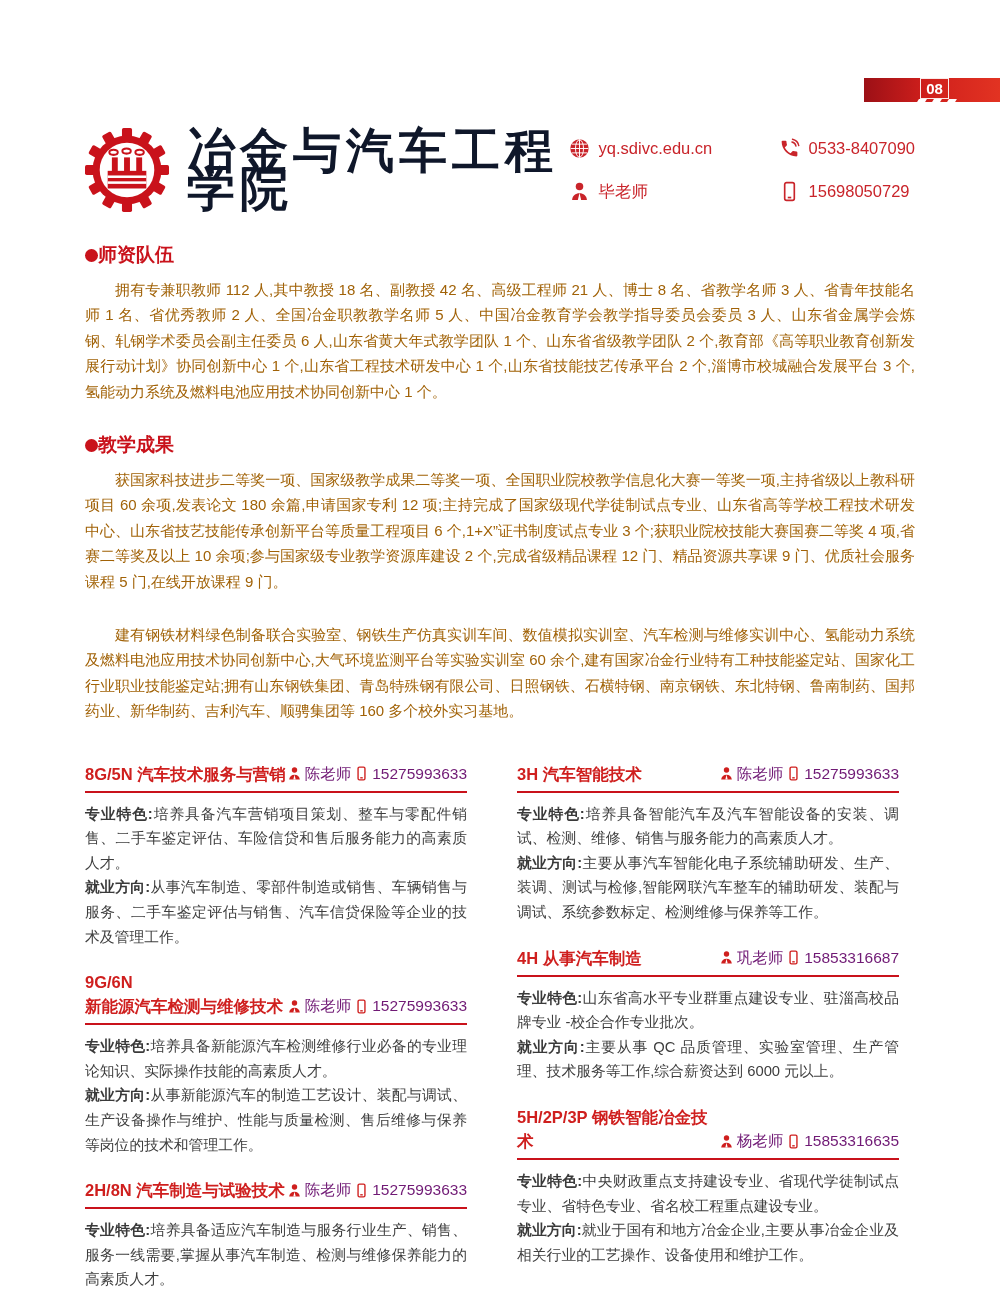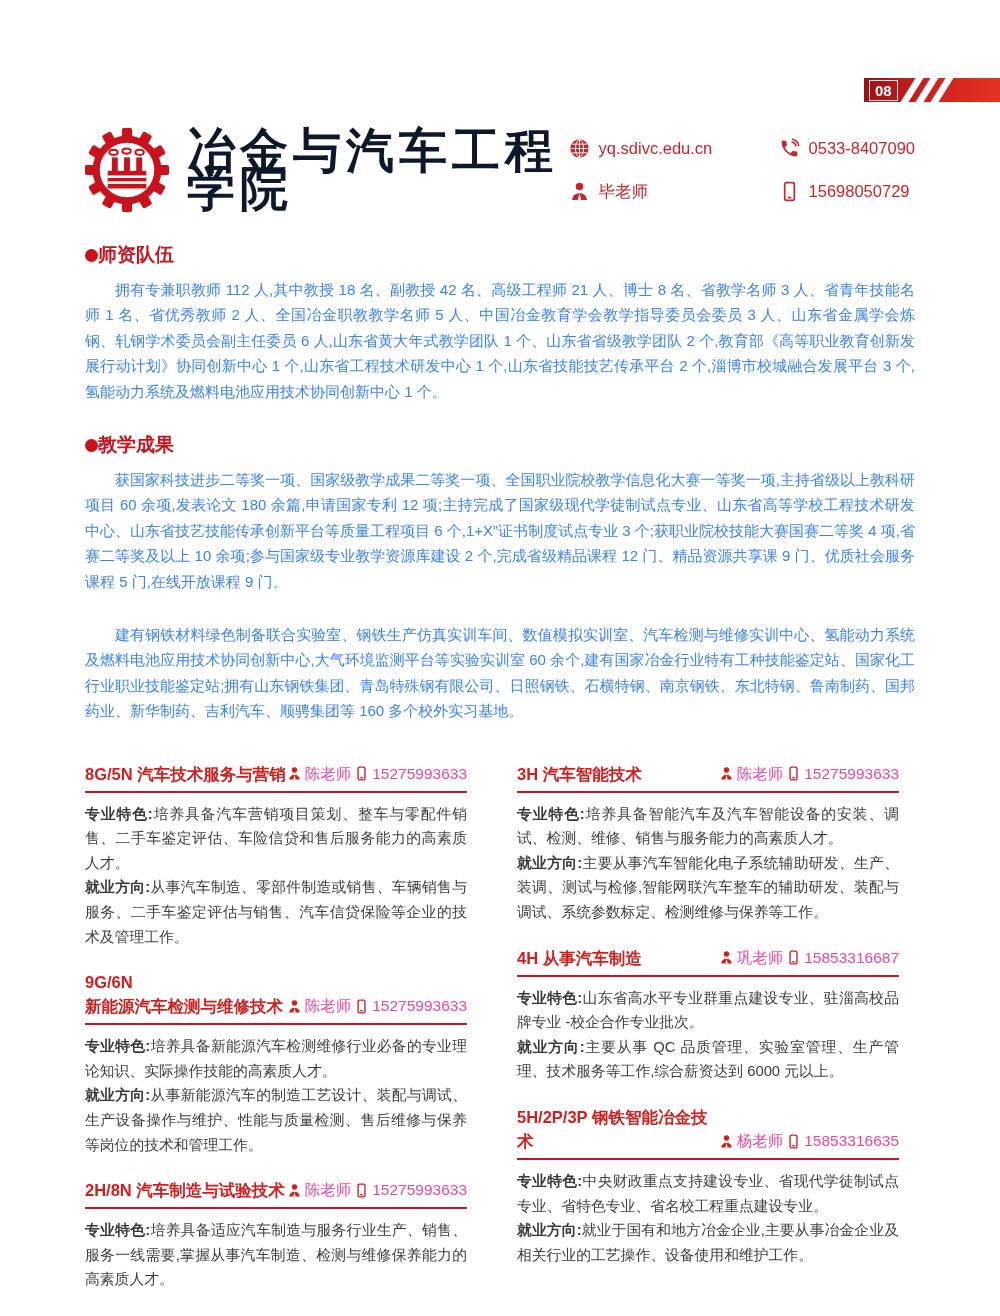--- a/index.html
+++ b/index.html
@@ -7,20 +7,21 @@
   body {
     width:1000px; height:1316px; background:#ffffff; position:relative; overflow:hidden;
     font-family:"Liberation Sans","DejaVu Sans",sans-serif; color:#3e3e3e;
   }
 
   
   .page-badge{
     position:absolute; top:78px; right:0; height:24px; width:136px;
     display:flex; align-items:center; overflow:hidden;
     background:linear-gradient(90deg,#9c1016,#cf1f1c 45%,#e23322);
+    flex-direction:column;
   }
   .badge-num{
     color:#fff; font-weight:bold; font-size:15px; line-height:19px;
     border:1px solid rgba(255,255,255,.9); padding:0 5px; margin-left:5px;
   }
   .badge-stripes{ display:flex; gap:7px; margin-left:10px; height:34px; }
   .badge-stripe{ width:8px; background:#fff; transform:skewX(-32deg); }
 
   .content{ padding:126px 85px 0; }
 
@@ -39,33 +40,33 @@
   .contact-item{ display:flex; align-items:center; gap:9px; white-space:nowrap; }
   .ic-lg{ width:21px; height:21px; color:#c9242a; flex:0 0 auto; }
 
   
   .info-section{ margin-top:28px; }
   .sec-head{ display:flex; align-items:center; }
   .dot{ width:13px; height:13px; border-radius:50%; background:#c9121b; }
   .sec-title{ font-size:19px; font-weight:bold; color:#c9121b; }
   .sec-body{
     margin:9px 0 0; text-indent:2em; text-align:justify;
-    font-size:15px; line-height:25.4px; color:#3b82f6;
+    font-size:15px; line-height:25.4px; color:#a16207;
   }
 
   
   .programs{ display:flex; gap:50px; margin-top:38px; }
   .col{ width:382px; flex:0 0 382px; }
   .prog{ margin-bottom:21px; }
   .prog-head{ display:flex; justify-content:space-between; align-items:flex-end; }
   .prog-title{ margin:0; font-size:16.5px; font-weight:bold; color:#cf1f1e; line-height:24px; }
   .prog-title span{ display:block; }
   .prog-title .top:empty{ display:none; }
   .prog-contact{
-    display:flex; align-items:center; gap:3px; color:#ec4899;
+    display:flex; align-items:center; gap:3px; color:#701a75;
     font-size:15.5px; line-height:24px; white-space:nowrap;justify-content:space-between;
   }
   .ic{ width:15px; height:15px; color:#cf1f1e; flex:0 0 auto; }
   .prog-rule{ border-top:2px solid #c9121b; margin-top:5px; margin-bottom:9px; }
   .prog p{ margin:0; font-size:14.8px; line-height:24.6px; text-align:justify; }
   .prog b{ color:#3a3a3a; }
 </style>
 </head>
 <body>
 

